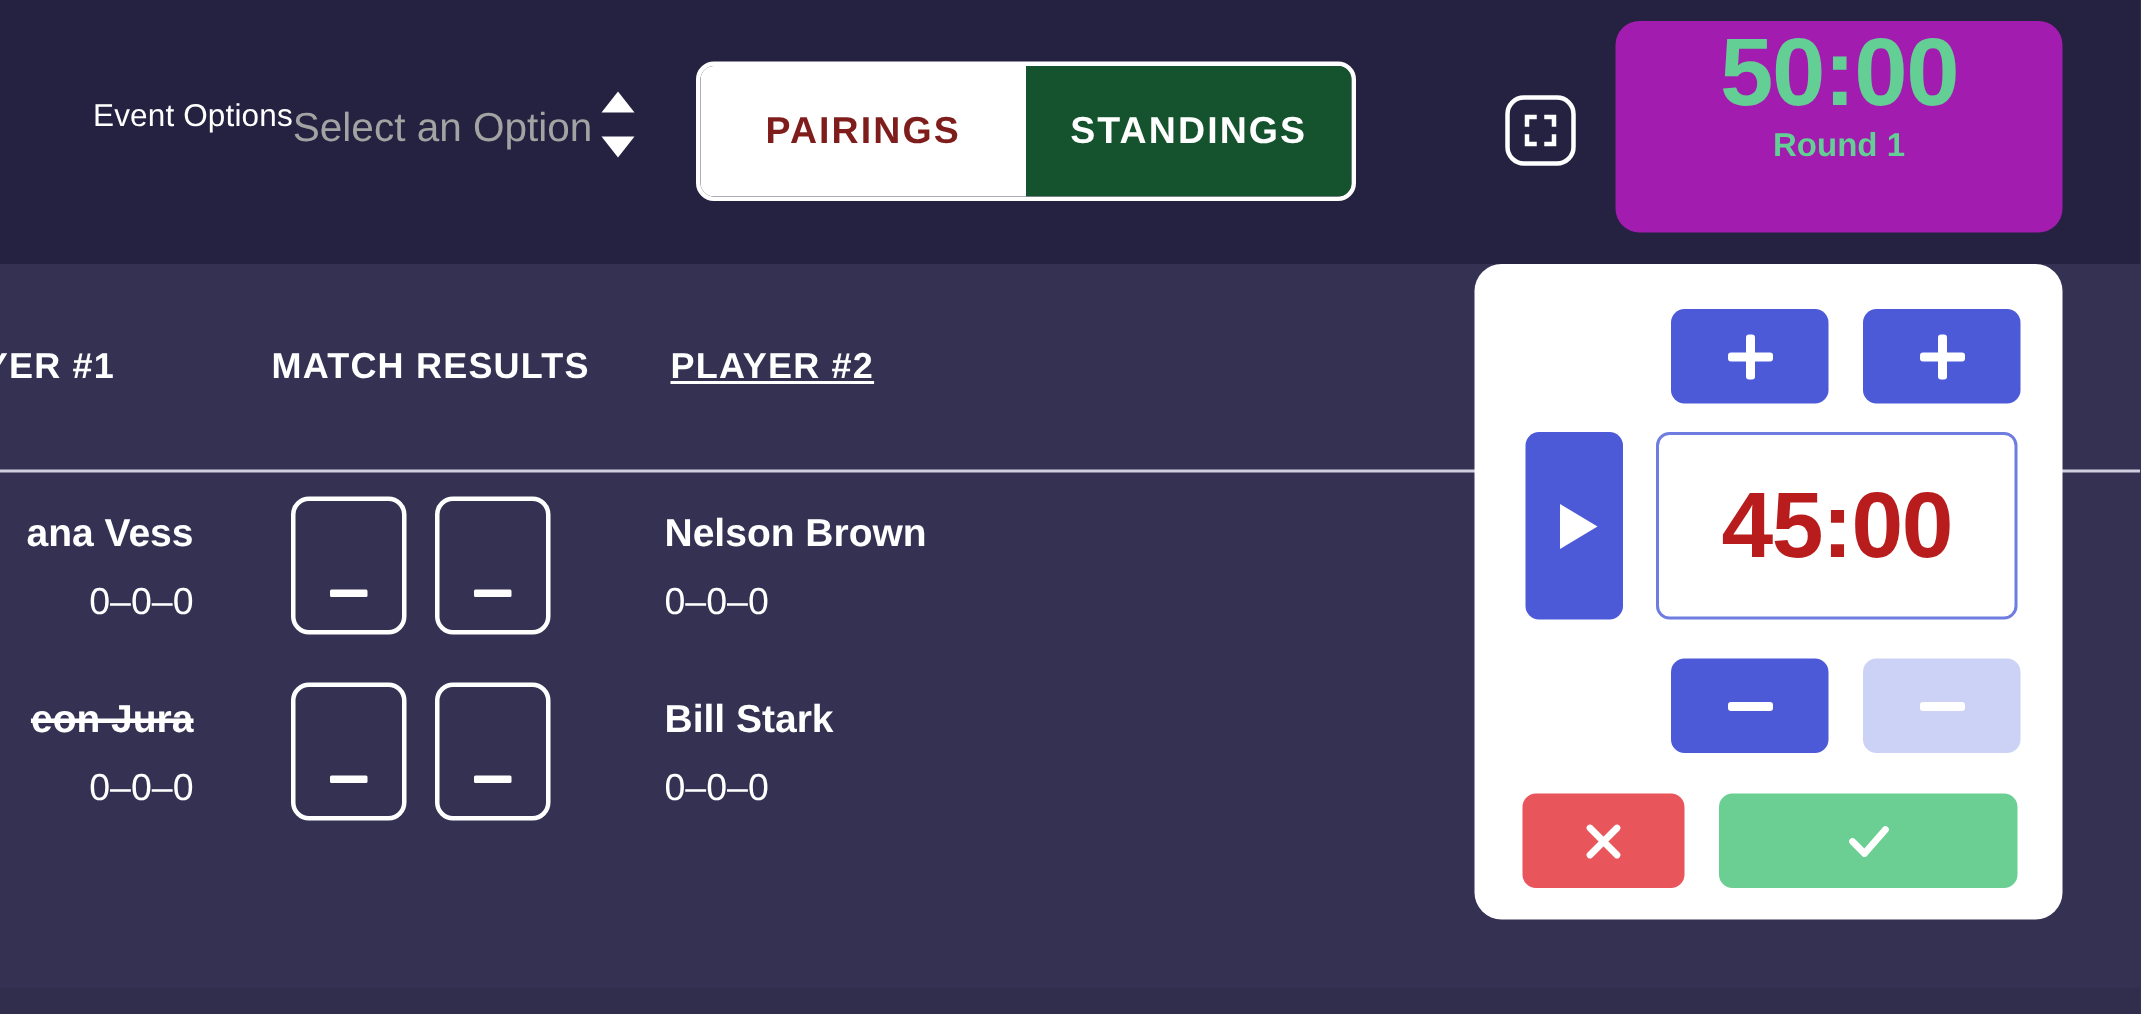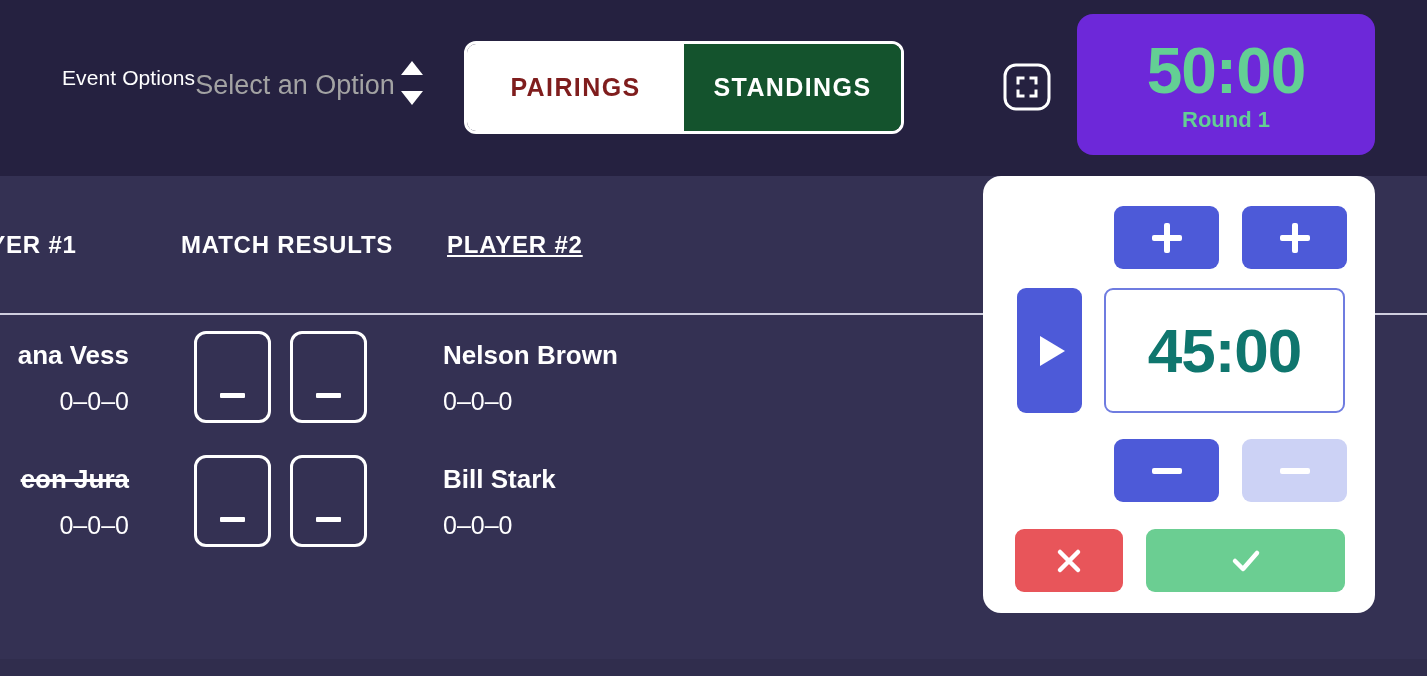--- a/index.html
+++ b/index.html
@@ -135,26 +135,26 @@
     cursor: pointer;
   }
 
   
   .timer-card {
     position: absolute;
     left: 1077px;
     top: 14px;
     width: 298px;
     height: 141px;
-    background: #6d28d9;
+    background: #a21caf;
     border-radius: 16px;
     display: flex;
     flex-direction: column;
     align-items: center;
-    justify-content: center;
+    justify-content: flex-start;
     cursor: pointer;
     z-index: 6;
   }
   .timer-card-time {
     color: #63cf94;
     font-size: 64px;
     font-weight: bold;
     line-height: 68px;
     letter-spacing: -1px;
   }
@@ -335,21 +335,21 @@
     border: 2px solid #6f7ce0;
     border-radius: 9px;
     background: #ffffff;
     display: flex;
     align-items: center;
     justify-content: center;
     box-sizing: border-box;
     cursor: text;
   }
   .tp-time-box .tp-time {
-    color: #0f766e;
+    color: #b91c1c;
     font-size: 62px;
     font-weight: bold;
     line-height: 64px;
     letter-spacing: -1px;
   }
 
   .tp-minus-row { left: 34px; top: 263px; width: 330px; gap: 23px; justify-content: flex-end; }
   .tp-minus-row .tp-btn { width: 105px; height: 63px; }
 
   .tp-action-row { left: 32px; top: 353px; width: 330px; gap: 23px; }

